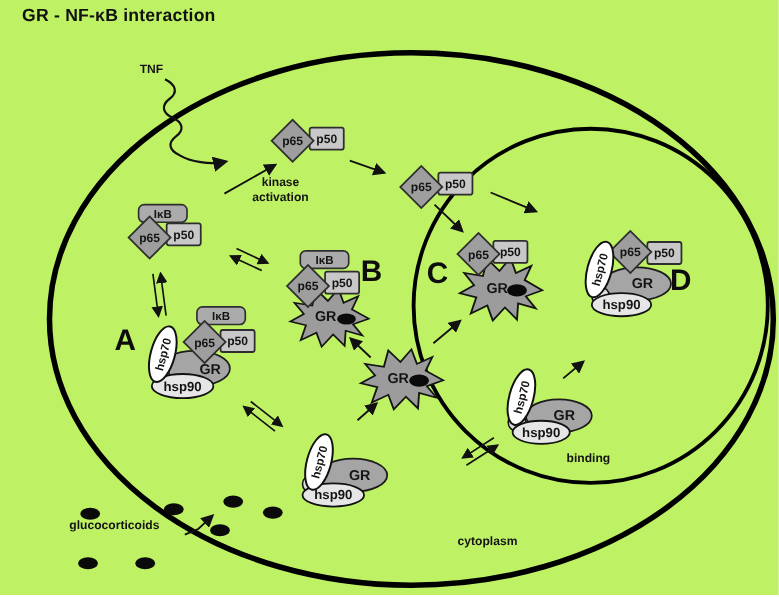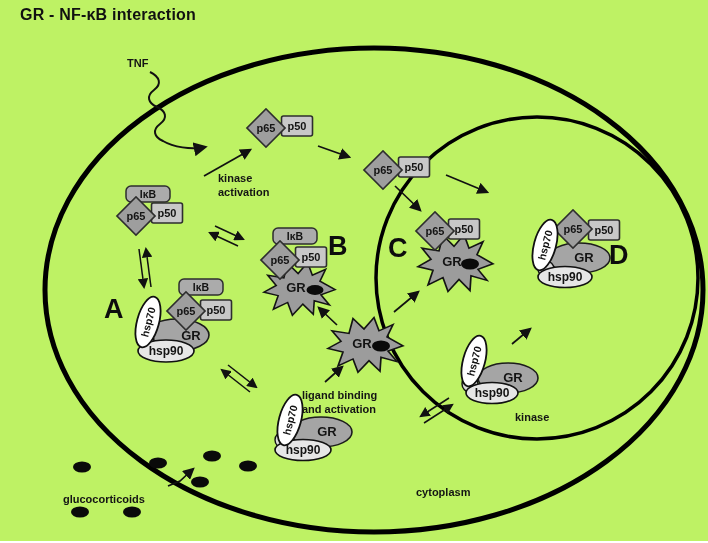--- a/index.html
+++ b/index.html
@@ -184,24 +184,23 @@
       <circle class="peek" cx="470" cy="384" r="8"></circle>
       <ellipse class="h90" cx="492" cy="393" rx="26" ry="10.5"></ellipse>
       <ellipse class="h70" cx="474" cy="361" rx="11" ry="26" transform="rotate(15 474 361)"></ellipse>
       <text class="pt pt-g" x="513" y="382">GR</text>
       <text class="pt pt-h" x="492" y="397">hsp90</text>
       <text class="pt pt-i" x="474" y="365" transform="rotate(-75 474 361)">hsp70</text>
     </g>
   </svg>
 
   <div class="lbl" style="left:127px;top:57px;">TNF</div>
-  <div class="lbl" style="left:218px;top:172px;width:74px;">kinase activation</div>
-  <div class="lbl" style="left:302px;top:389px;width:96px;">ligand binding and activation</div>
-  <div class="lbl" style="left:515px;top:411px;">kinase</div>
+  <div class="lbl" style="left:218px;top:160px;width:74px;text-align:center;">kinase activation</div>
+  <div class="lbl" style="left:515px;top:411px;">binding</div>
   <div class="lbl" style="left:416px;top:486px;">cytoplasm</div>
-  <div class="lbl" style="left:63px;top:493px;">glucocorticoids</div>
+  <div class="lbl" style="left:63px;top:472px;">glucocorticoids</div>
 
   <div class="mk" style="left:104px;top:296px;">A</div>
   <div class="mk" style="left:328px;top:233px;">B</div>
   <div class="mk" style="left:388px;top:235px;">C</div>
   <div class="mk" style="left:609px;top:242px;">D</div>
 
 </div>
 
 </body></html>

